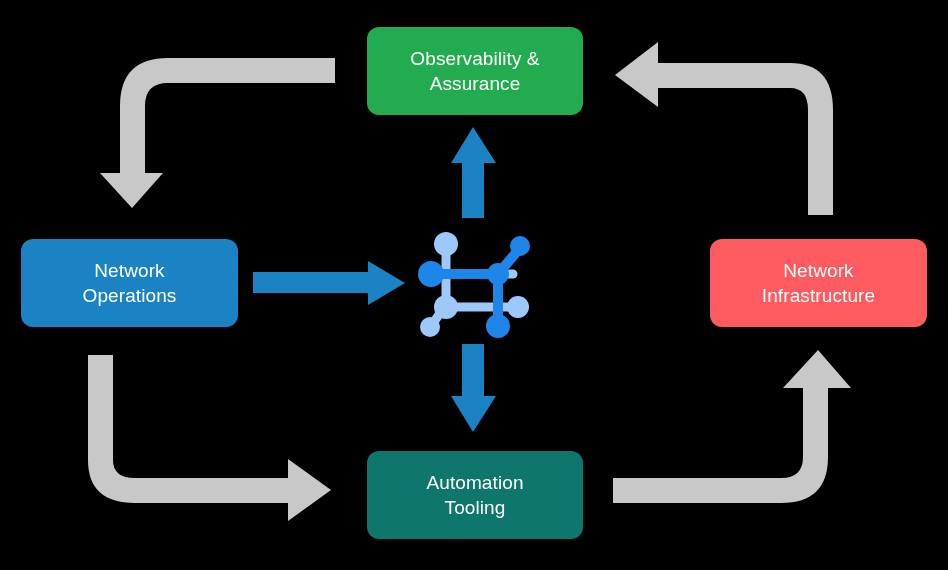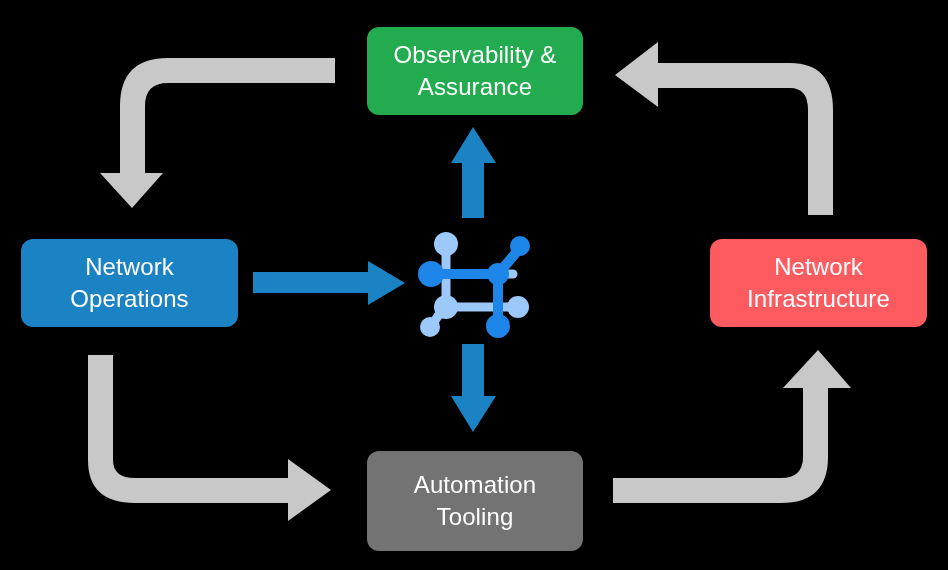--- a/index.html
+++ b/index.html
@@ -20,21 +20,21 @@
     background: #000000;
   }
   .node-box {
     position: absolute;
     display: flex;
     align-items: center;
     justify-content: center;
     text-align: center;
     border-radius: 12px;
     color: #ffffff;
-    font-size: 24px;
+    font-size: 19px;
     line-height: 1.32;
     font-weight: 400;
     letter-spacing: 0.1px;
     box-sizing: border-box;
     padding: 4px 10px;
     white-space: pre-line;
   }
   #box-observability {
     left: 367px;
     top: 27px;
@@ -53,22 +53,22 @@
     left: 710px;
     top: 239px;
     width: 217px;
     height: 88px;
     background: #FD5B60;
   }
   #box-automation-tooling {
     left: 367px;
     top: 451px;
     width: 216px;
-    height: 100px;
-    background: #737373;
+    height: 88px;
+    background: #0f766e;
   }
   .svg-layer {
     position: absolute;
     left: 0;
     top: 0;
     width: 948px;
     height: 570px;
     pointer-events: none;
   }
   .center-icon {

